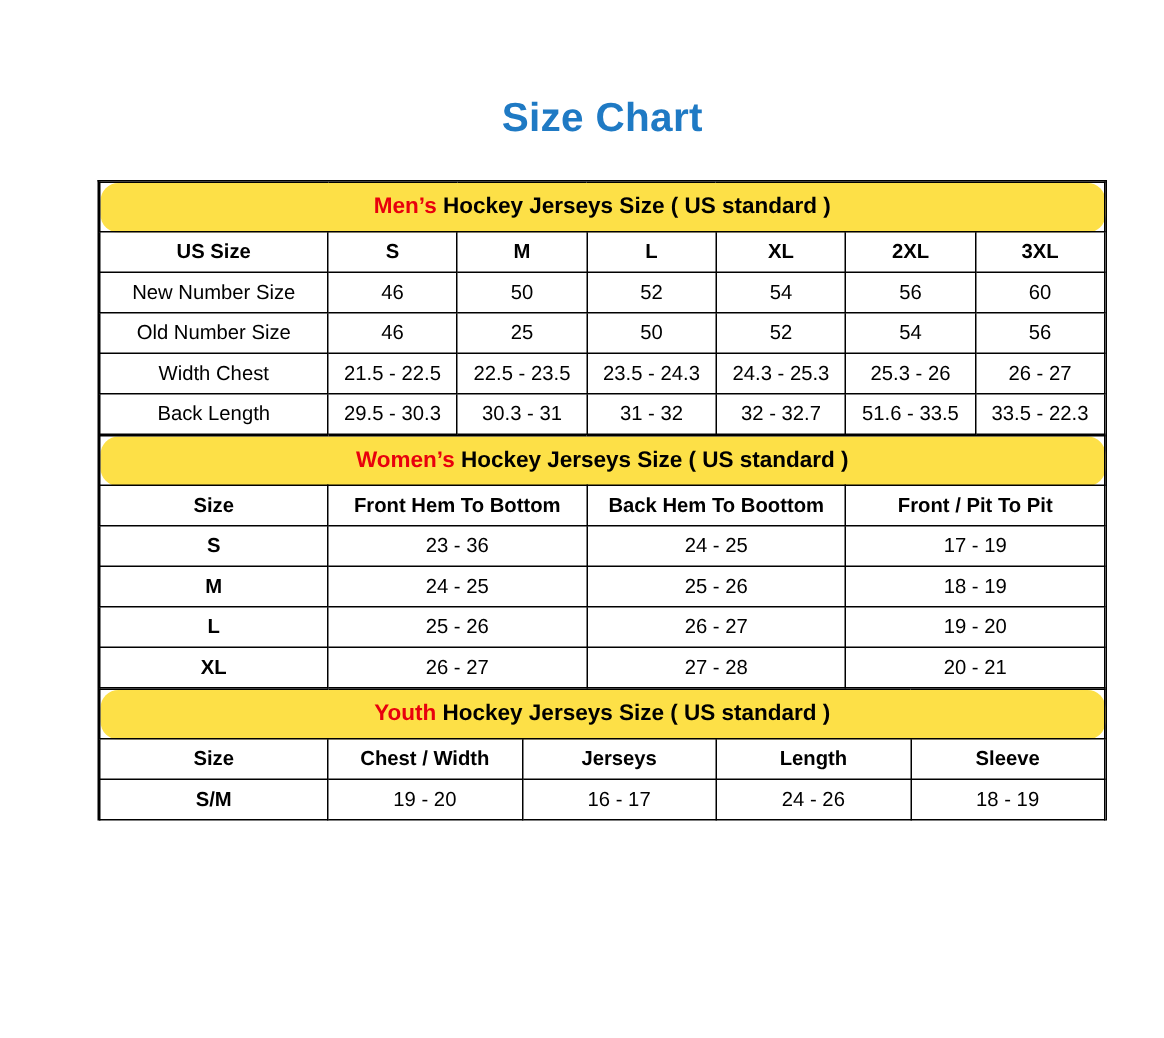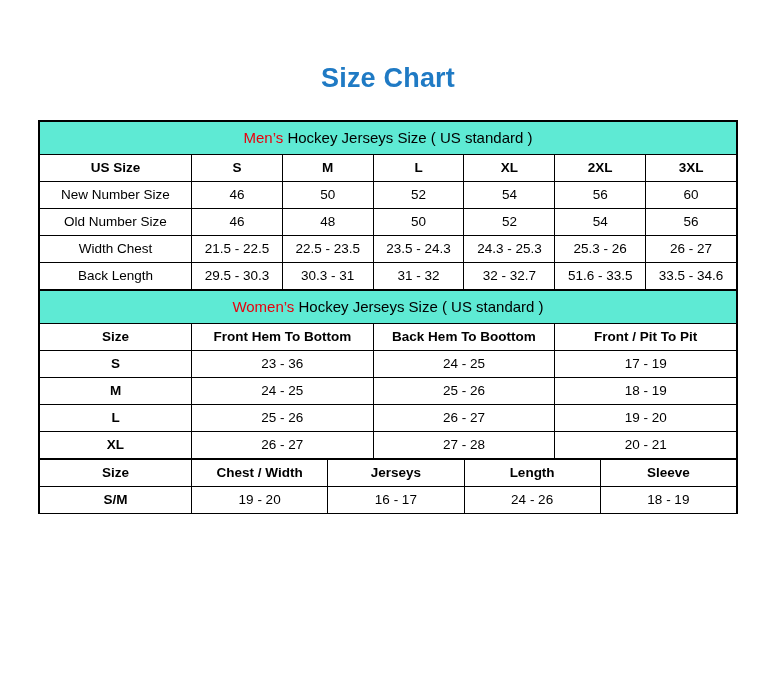--- a/index.html
+++ b/index.html
@@ -12,20 +12,21 @@
     background: #ffffff;
     font-family: "Liberation Sans", sans-serif;
     color: #000000;
     overflow: hidden;
   }
   .page {
     width: 776px;
     height: 486px;
     position: relative;
     box-sizing: border-box;
+    padding-left: 27px;
   }
   .title {
     text-align: center;
     color: #1f7ac4;
     font-size: 27px;
     font-weight: bold;
     padding-top: 63px;
     letter-spacing: 0.2px;
   }
   .tables {
@@ -42,25 +43,26 @@
     border: 1px solid #000000;
     font-size: 13.5px;
     text-align: center;
     padding: 0;
     height: 26px;
     line-height: 26px;
     font-weight: normal;
     background: #ffffff;
   }
   tr.banner td {
-    background: #5eead4;
+    background: #fde047;
     height: 32px;
     line-height: 32px;
     font-size: 15px;
-    font-weight: normal;
+    font-weight: bold;
+    border-radius: 12px;
   }
   .banner-accent {
     color: #e8000d;
   }
   tr.header td {
     font-weight: bold;
   }
   td.rowlabel {
     font-weight: normal;
   }
@@ -116,21 +118,21 @@
           <td>46</td>
           <td>50</td>
           <td>52</td>
           <td>54</td>
           <td>56</td>
           <td>60</td>
         </tr>
         <tr>
           <td class="rowlabel">Old Number Size</td>
           <td>46</td>
-          <td>48</td>
+          <td>25</td>
           <td>50</td>
           <td>52</td>
           <td>54</td>
           <td>56</td>
         </tr>
         <tr>
           <td class="rowlabel">Width Chest</td>
           <td>21.5 - 22.5</td>
           <td>22.5 - 23.5</td>
           <td>23.5 - 24.3</td>
@@ -138,21 +140,21 @@
           <td>25.3 - 26</td>
           <td>26 - 27</td>
         </tr>
         <tr>
           <td class="rowlabel">Back Length</td>
           <td>29.5 - 30.3</td>
           <td>30.3 - 31</td>
           <td>31 - 32</td>
           <td>32 - 32.7</td>
           <td>51.6 - 33.5</td>
-          <td>33.5 - 34.6</td>
+          <td>33.5 - 22.3</td>
         </tr>
       </tbody>
     </table>
 
     <table class="women">
       <colgroup>
         <col class="c0">
           <col>
           <col>
           <col>
@@ -196,20 +198,23 @@
 
     <table class="youth">
       <colgroup>
         <col class="c0">
           <col>
           <col>
           <col>
           <col>
       </colgroup>
       <tbody>
+        <tr class="banner">
+          <td colspan="5"><span class="banner-accent">Youth</span><span> Hockey Jerseys Size ( US standard )</span></td>
+        </tr>
         <tr class="header">
           <td class="rowlabel">Size</td>
           <td>Chest / Width</td>
           <td>Jerseys</td>
           <td>Length</td>
           <td>Sleeve</td>
         </tr>
         <tr>
           <td class="bold-cell">S/M</td>
           <td>19 - 20</td>

